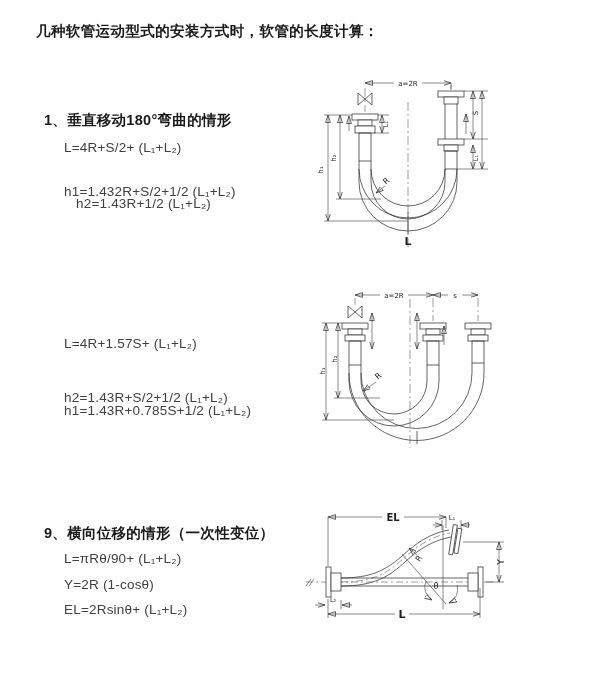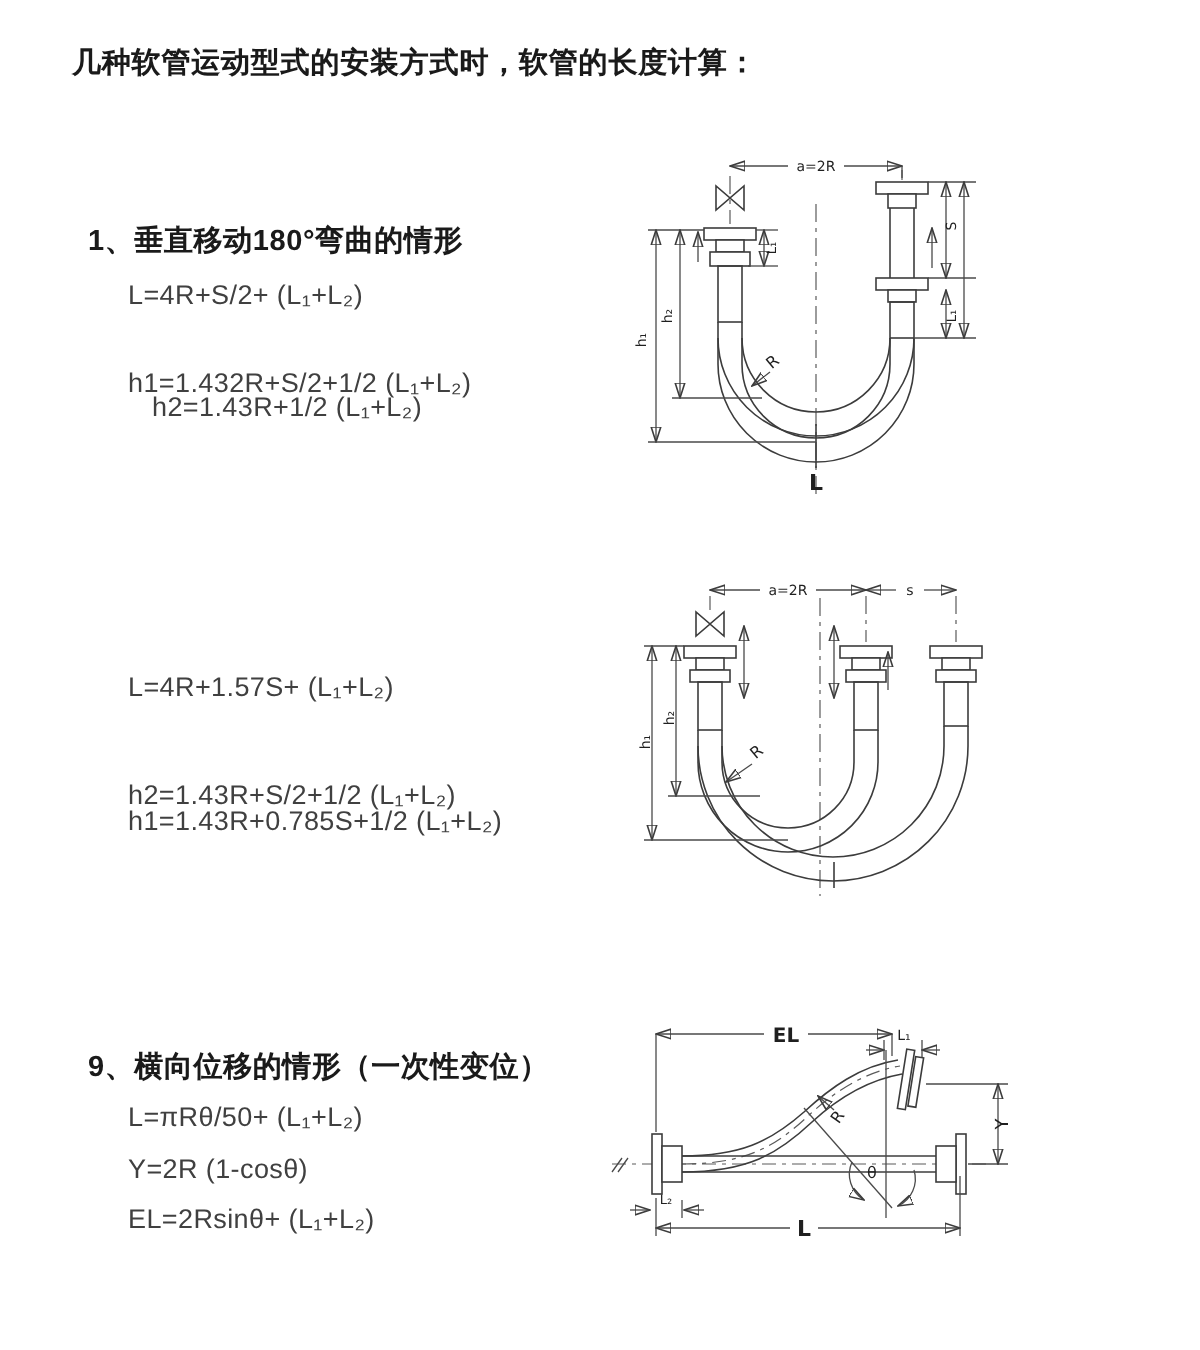--- a/index.html
+++ b/index.html
@@ -221,21 +221,21 @@
       <text x="27" y="78" text-anchor="middle" font-size="7" transform="rotate(-90 27 78)">h₂</text>
     </g>
 
     <g>
       <text x="70" y="97" text-anchor="middle" font-size="8" transform="rotate(-40 70 97)">R</text>
       <line class="dim" x1="66" y1="101" x2="53" y2="110" marker-end="url(#arB)"></line>
     </g>
   </svg>
 
   <div class="sec-heading" style="left:44px;top:524px;">9、横向位移的情形（一次性变位）</div>
-  <div class="formula" style="left:64px;top:551px;">L=πRθ/50+ (L₁+L₂)</div>
+  <div class="formula" style="left:64px;top:551px;">L=πRθ/90+ (L₁+L₂)</div>
   <div class="formula" style="left:64px;top:577px;">Y=2R (1-cosθ)</div>
   <div class="formula" style="left:64px;top:602px;">EL=2Rsinθ+ (L₁+L₂)</div>
 
   <svg style="left:298px;top:492px;" width="300" height="165" viewBox="0 0 300 165">
     <defs>
       <marker id="arC" viewBox="0 0 8 6" refX="7.5" refY="3" markerWidth="8" markerHeight="6" orient="auto-start-reverse" markerUnits="userSpaceOnUse">
         <path d="M0,0.6 L7.5,3 L0,5.4 Z" fill="#3c3c3c" stroke="none"></path>
       </marker>
     </defs>
 

